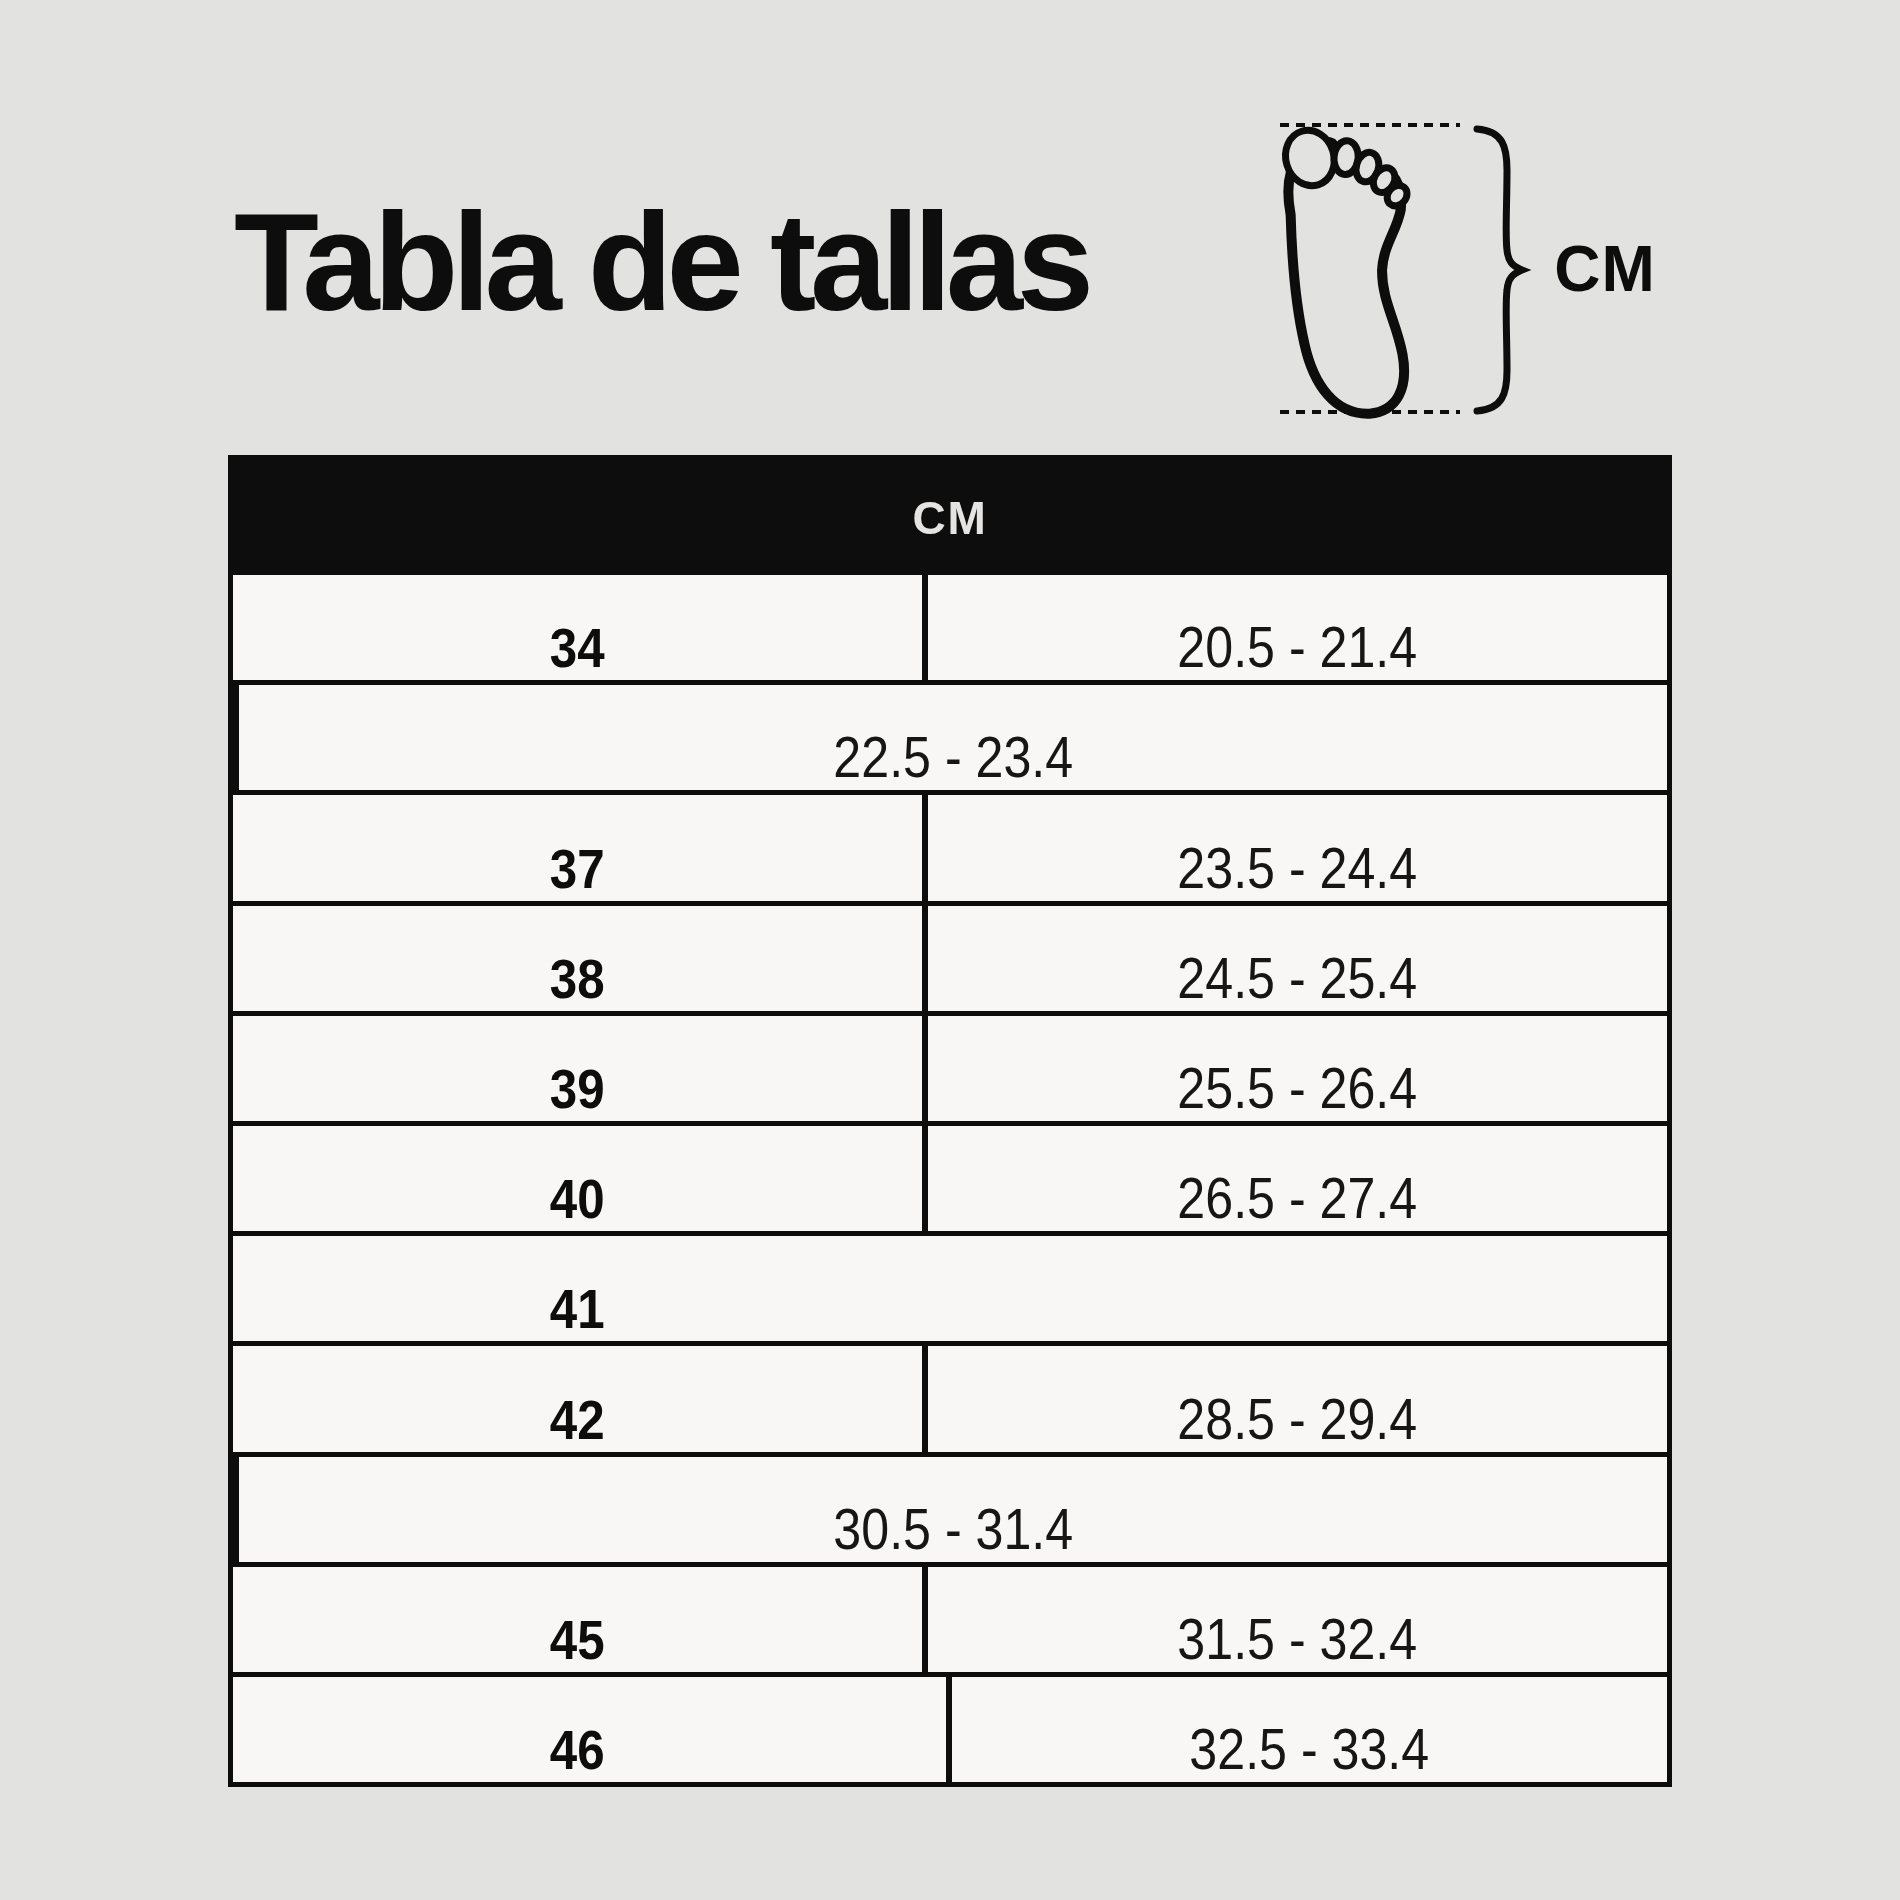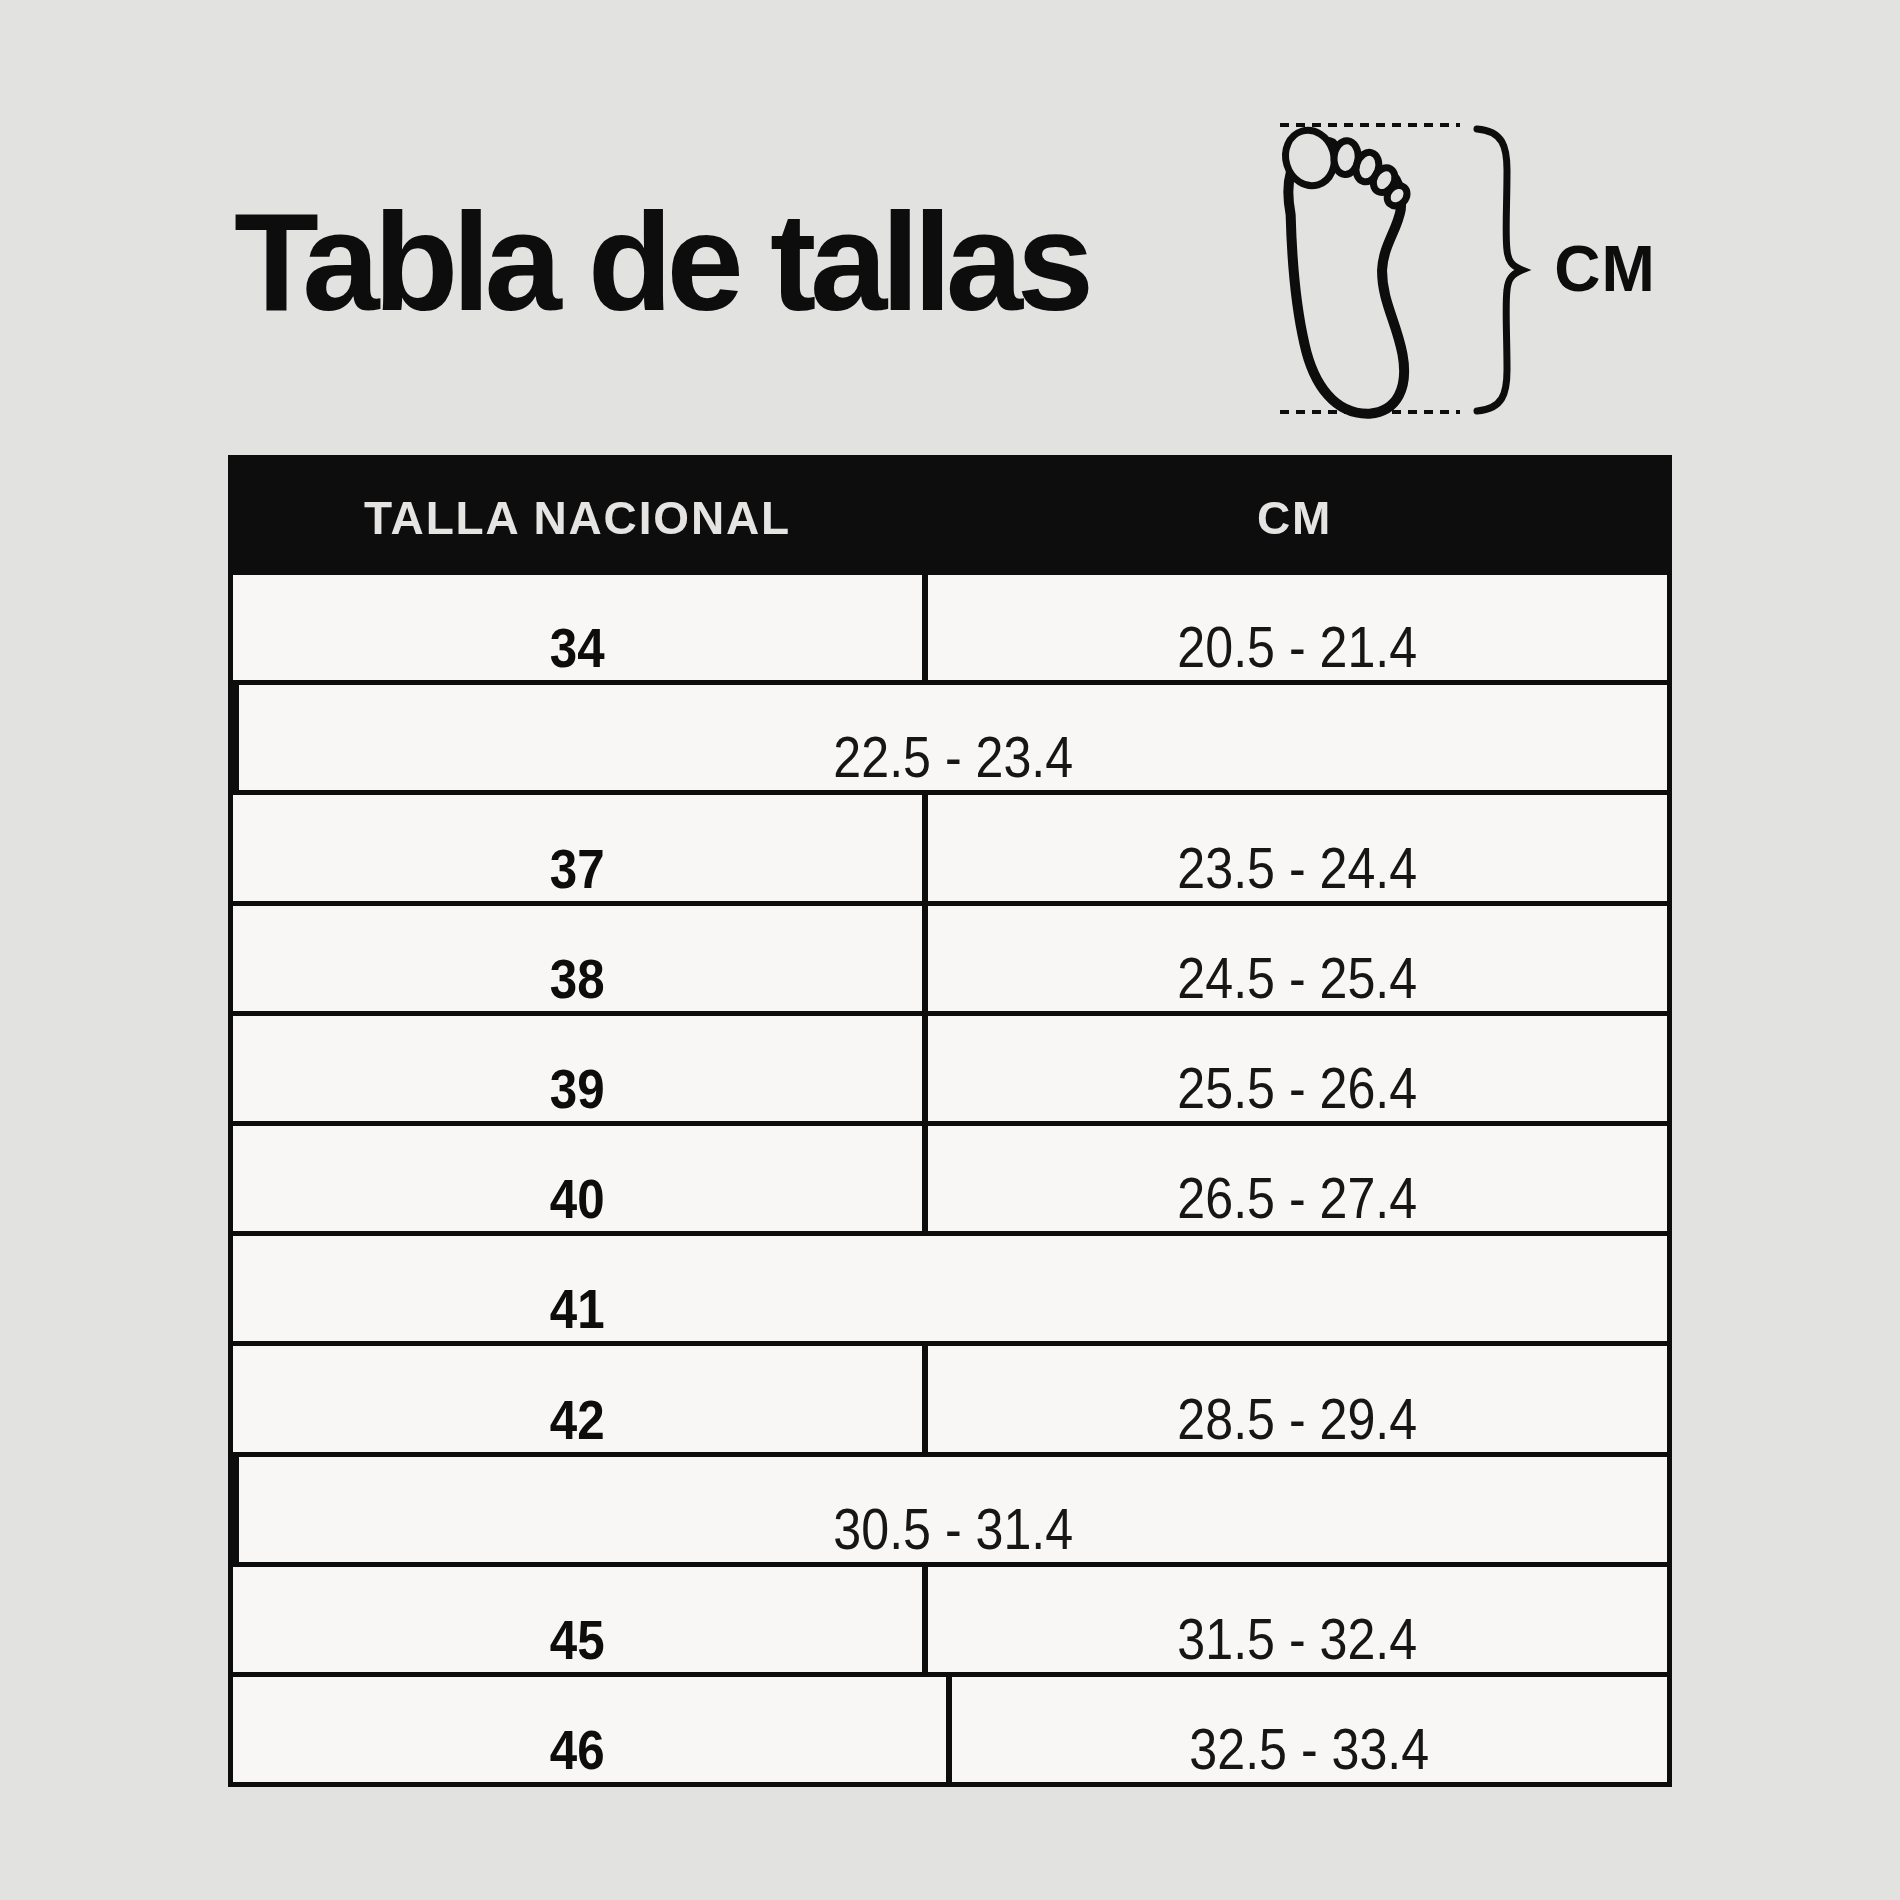--- a/index.html
+++ b/index.html
@@ -90,21 +90,20 @@
                C 252,179 248,184 247,195
                C 245,210 247,240 247,275
                C 247,298 243,314 217,316"></path>
 
       <text class="cm-glyph" x="345" y="196" text-anchor="middle">CM</text>
     </svg>
   </div>
 
   <div class="size-table">
     <div class="thead">
-      <div class="cell c1">TALLA NACIONAL</div>
       <div class="cell c2">CM</div>
     </div>
     <div class="rows">
   <div class="row">
     <div class="cell c1">
       <span class="size-num">34</span>
     </div>
     <div class="cell c2">
       <span class="cm-range">20.5 - 21.4</span>
     </div>

